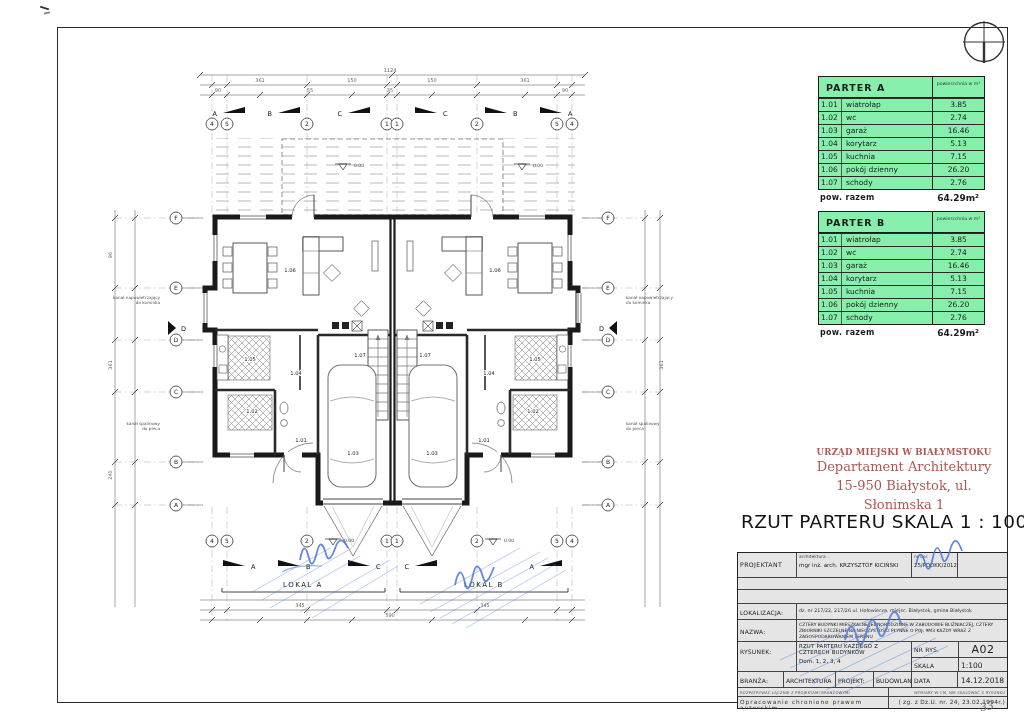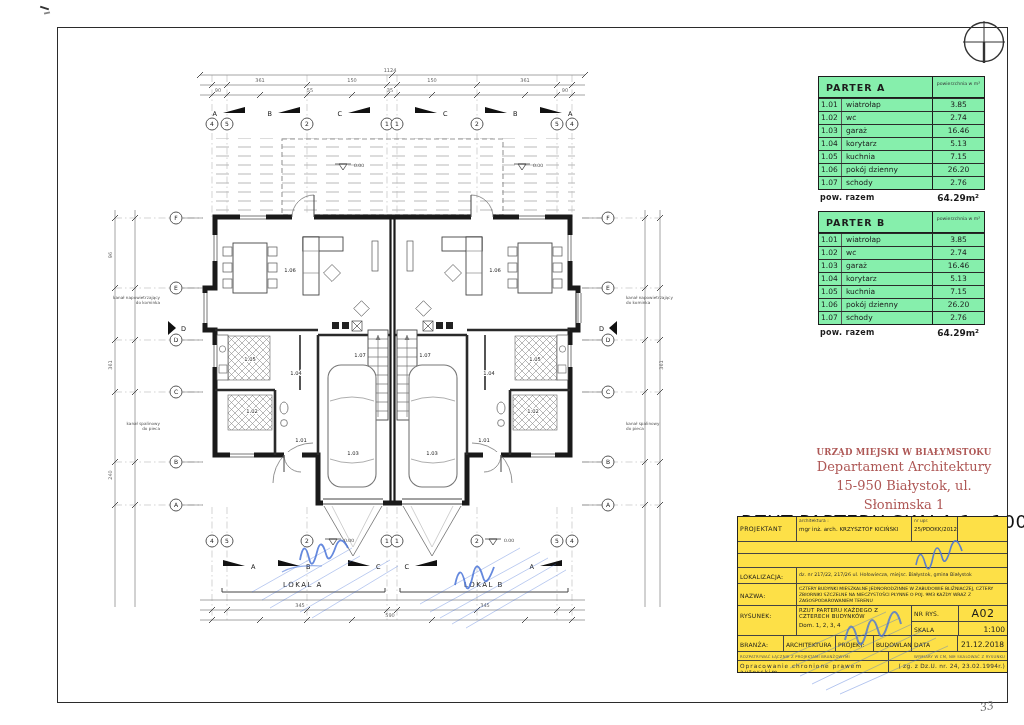--- a/index.html
+++ b/index.html
@@ -28,39 +28,39 @@
 
   
   #stamp { position:absolute; left:806px; top:446px; width:196px; text-align:center; color:#a84a48; font-family:"DejaVu Serif",serif; line-height:1.45; opacity:.92; }
   #stamp .s1 { font-size:8.6px; font-weight:700; letter-spacing:.2px; }
   #stamp .s2,#stamp .s3 { font-size:13px; }
 
   
   #main-title { position:absolute; left:741px; top:511px; width:262px; font-size:18.5px; letter-spacing:.4px; color:#111; white-space:nowrap; }
 
   
-  #tblock { position:absolute; left:737px; top:516px; width:271px; background:#fde047; border:1.6px solid #222; font-size:6px; color:#1a1a1a; }
+  #tblock { position:absolute; left:737px; top:552px; width:271px; background:#e5e5e5; border:1.6px solid #222; font-size:6px; color:#1a1a1a; }
   .tb-row { display:grid; border-top:1px solid #444; }
   .tb-row:first-child { border-top:none; }
   .tb-c { border-left:1px solid #444; padding:1px 2px; overflow:hidden; }
   .tb-c:first-child { border-left:none; }
   .r1 { grid-template-columns:58px 115px 46px 1fr; height:24px; }
   .r1 .lbl { padding-top:8px; font-size:6.2px; letter-spacing:.4px; }
   .tiny { font-size:4.4px; color:#444; }
   .rEmpty1 { height:12px; } .rEmpty2 { height:14px; }
   .r4 { grid-template-columns:58px 1fr; height:16px; }
   .r4 .val { font-size:4.8px; padding-top:4px; color:#333; }
   .r5 { grid-template-columns:58px 1fr; height:22px; }
   .r5 .val { font-size:4.5px; line-height:1.35; color:#222; padding-top:2px; }
   .r6 { grid-template-columns:58px 115px 1fr; height:30px; }
   .r6sub { display:grid; grid-template-rows:15px 1fr; }
   .r6sub > div { display:grid; grid-template-columns:46px 1fr; }
   .r6sub .b { border-top:1px solid #444; }
   .nr-val { font-size:11px; text-align:center; padding-top:1px; letter-spacing:.5px; }
-  .sk-val { font-size:7.5px; text-align:right; padding-top:3px; }
+  .sk-val { font-size:7.5px; text-align:left; padding-top:3px; }
   .r6 .dn1 { font-size:5.4px; letter-spacing:.2px; }
   .r6 .dn2 { font-size:5.6px; margin-top:3px; }
   .r7 { grid-template-columns:45px 52px 38px 38px 46px 1fr; height:16px; }
   .r7 .tb-c { padding-top:5px; }
   .r7 .dt { font-size:7.5px; text-align:center; padding-top:3.5px; }
   .rlbl { font-size:6px; letter-spacing:.2px; }
   .r8 { grid-template-columns:150px 1fr; height:9px; }
   .r8 .tb-c { font-size:3.8px; color:#555; padding-top:2px; letter-spacing:.2px; }
   .r9 { grid-template-columns:150px 1fr; height:12px; }
   .r9 .tb-c { font-size:5.8px; letter-spacing:1px; color:#333; padding-top:2px; }
@@ -573,21 +573,21 @@
           <div class="tb-c sk-val">1:100</div>
         </div>
       </div>
     </div>
     <div class="tb-row r7">
       <div class="tb-c rlbl">BRANŻA:</div>
       <div class="tb-c">ARCHITEKTURA</div>
       <div class="tb-c">PROJEKT:</div>
       <div class="tb-c">BUDOWLANY</div>
       <div class="tb-c rlbl">DATA</div>
-      <div class="tb-c dt">21.12.2018</div>
+      <div class="tb-c dt">14.12.2018</div>
     </div>
     <div class="tb-row r8">
       <div class="tb-c">ROZPATRYWAĆ ŁĄCZNIE Z PROJEKTAMI BRANŻOWYMI</div>
       <div class="tb-c" style="text-align:right">WYMIARY W CM, NIE SKALOWAĆ Z RYSUNKU</div>
     </div>
     <div class="tb-row r9">
       <div class="tb-c">Opracowanie  chronione  prawem  autorskim</div>
       <div class="tb-c" style="text-align:right;letter-spacing:.3px">( zg. z Dz.U. nr. 24, 23.02.1994r.)</div>
     </div>
   </div>

